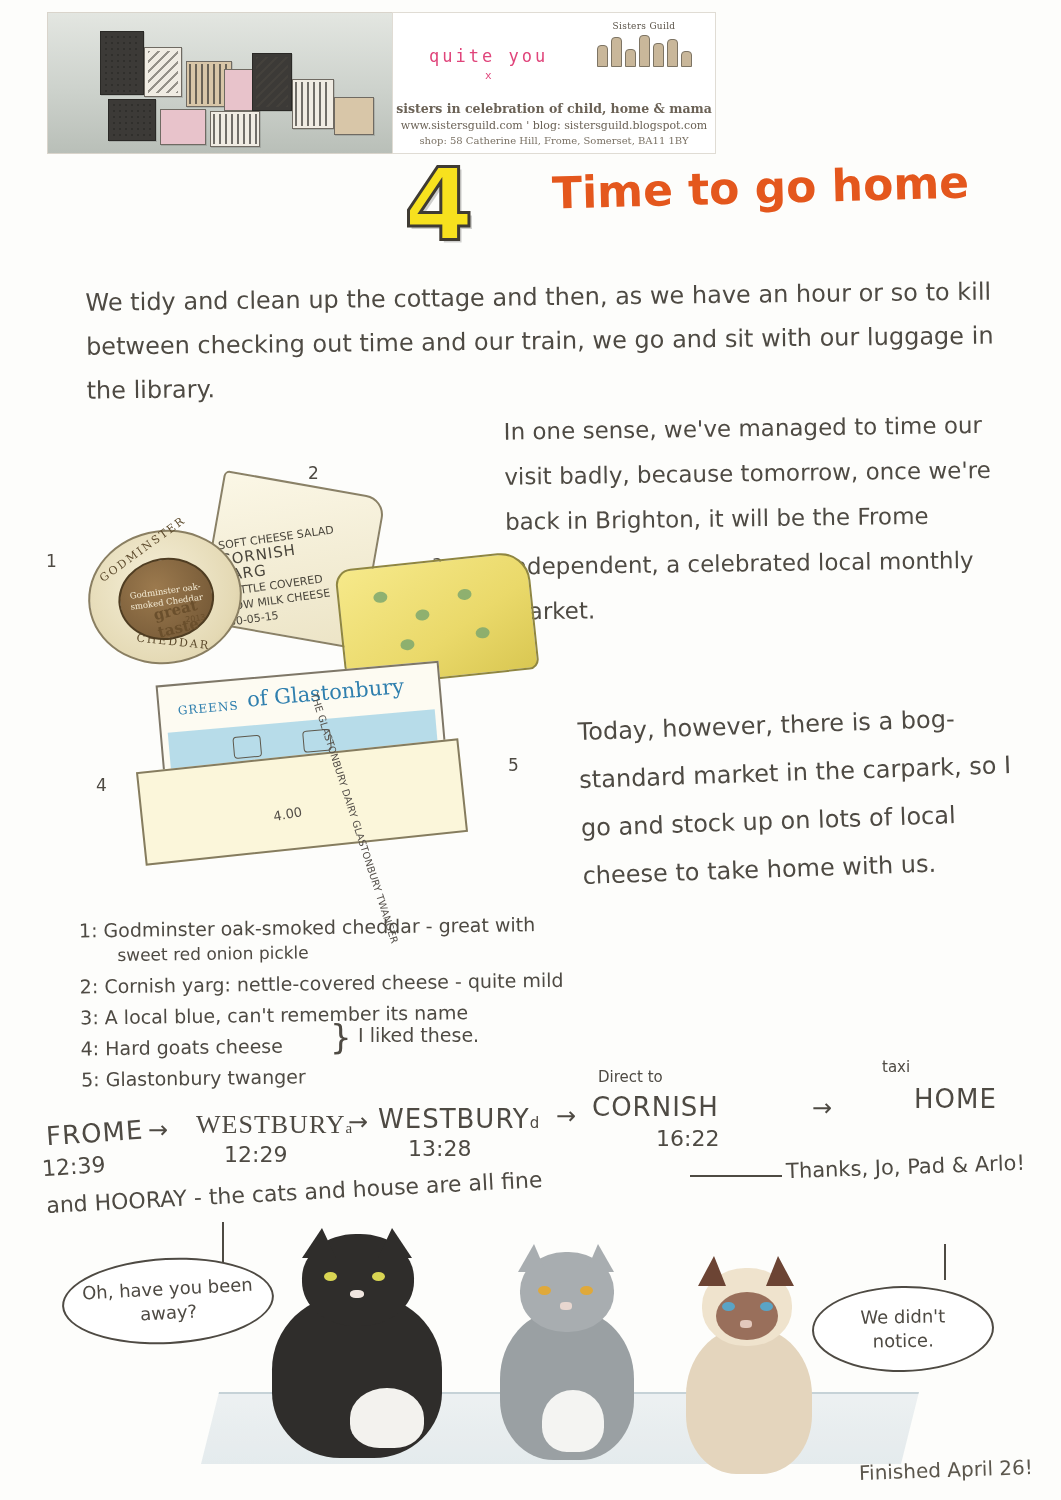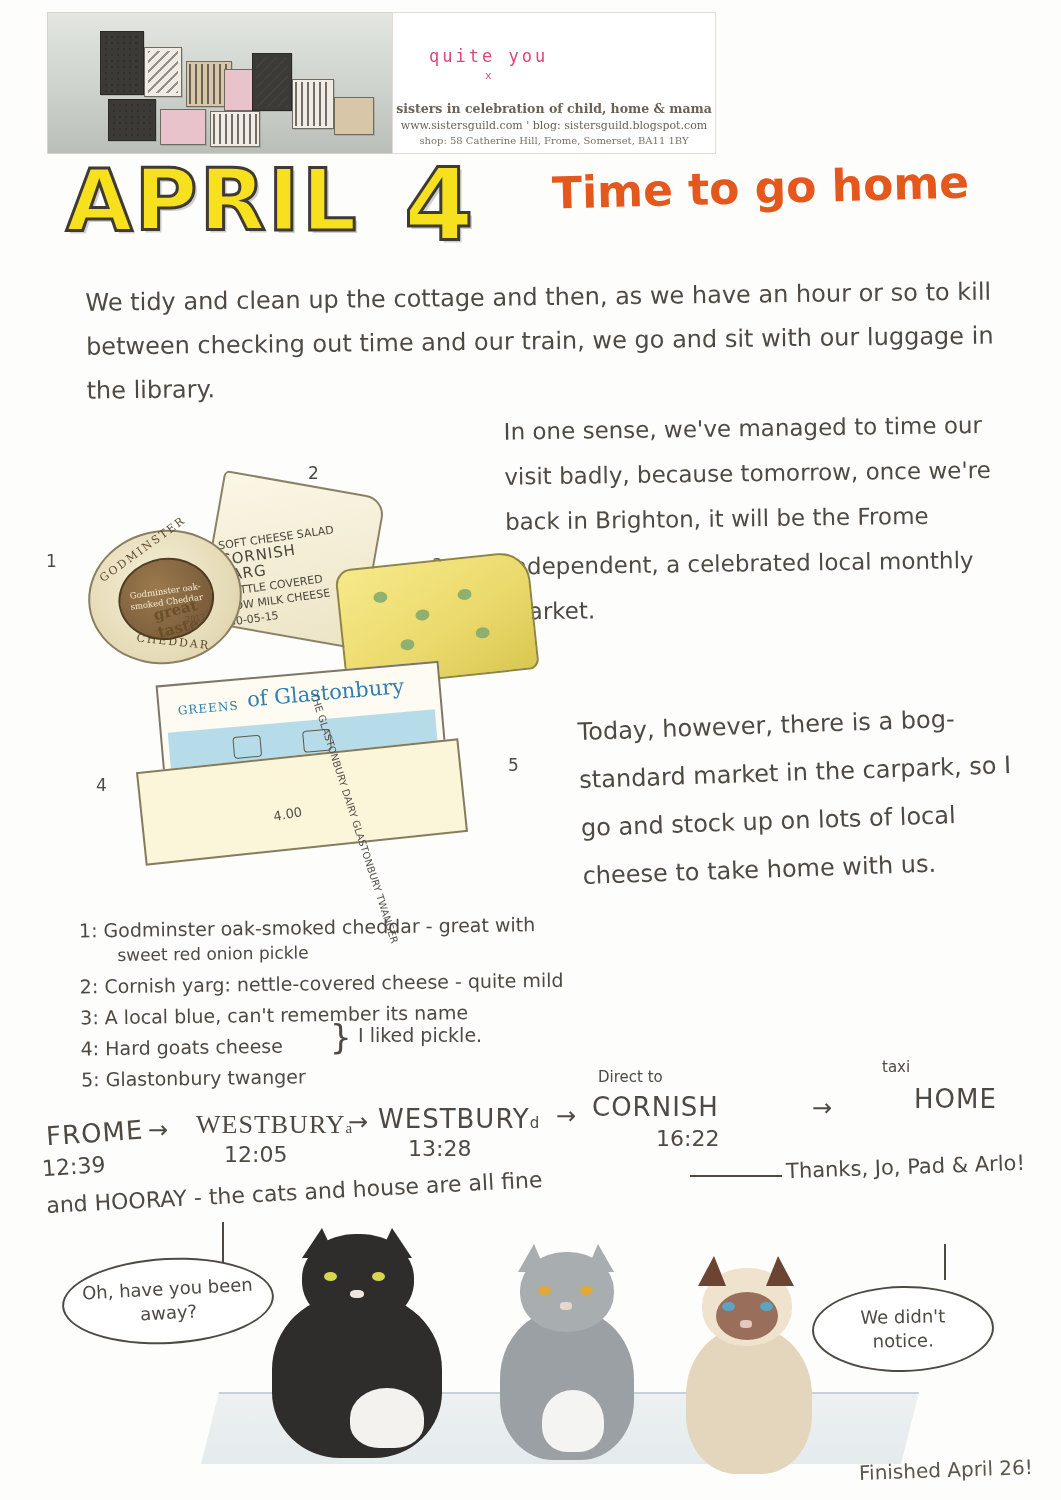--- a/index.html
+++ b/index.html
@@ -565,27 +565,38 @@
     <div class="ph-box pink" style="left:112px;top:96px;width:44px;height:34px;"></div>
     <div class="ph-box" style="left:162px;top:98px;width:48px;height:34px;">
         <div class="ph-stripes"></div>
       </div>
   </div>
 
   <div class="brand">
     <div class="thankyou">quite you</div>
     <div class="thankyou-x">x</div>
 
+    <div class="logo-box">
+      <div class="logo-title">Sisters Guild</div>
+      <div class="logo-figs">
+        <div class="fig" style="height:20px"></div>
+        <div class="fig" style="height:28px"></div>
+        <div class="fig" style="height:16px"></div>
+        <div class="fig" style="height:30px"></div>
+        <div class="fig" style="height:22px"></div>
+        <div class="fig" style="height:26px"></div>
+        <div class="fig" style="height:14px"></div>
+      </div>
+    </div>
 
     <div class="brand-line1">sisters in celebration of child, home &amp; mama</div>
     <div class="brand-line2">www.sistersguild.com ' blog: sistersguild.blogspot.com</div>
     <div class="brand-line3">shop: 58 Catherine Hill, Frome, Somerset, BA11 1BY</div>
   </div>
 
-  <div class="headline-month">APRIL</div>
   <div class="headline-day">4</div>
   <div class="headline-title">Time to go home</div>
 
   <div class="intro hand">We tidy and clean up the cottage and then, as we have an hour or so to kill between checking out time and our train, we go and sit with our luggage in the library.</div>
   <div class="col-right-1 hand">In one sense, we've managed to time our visit badly, because tomorrow, once we're back in Brighton, it will be the Frome Independent, a celebrated local monthly market.</div>
   <div class="col-right-2 hand">Today, however, there is a bog-standard market in the carpark, so I go and stock up on lots of local cheese to take home with us.</div>
 
   <div class="cheese-art">
 
     <div class="cheese-num" style="left:6px;top:96px;">1</div>
@@ -653,30 +664,30 @@
     <div>
       <span>4:</span>
       <span>Hard goats cheese</span>
     </div>
     <div>
       <span>5:</span>
       <span>Glastonbury twanger</span>
     </div>
   </div>
   <div class="brace">}</div>
-  <div class="brace-note hand">I liked pickle.</div>
+  <div class="brace-note hand">I liked these.</div>
 
   <div class="journey">
     <div class="j-item j-station" style="left:46px;top:58px;transform:rotate(-4deg);">FROME</div>
     <div class="j-item j-time" style="left:42px;top:94px;transform:rotate(-4deg);">12:39</div>
 
     <div class="j-item j-arrow" style="left:148px;top:56px;">→</div>
 
     <div class="j-item j-station" style="left:196px;top:50px;font-family:Liberation Serif, serif;"><span>WESTBURY</span><span class="j-small">a</span></div>
-    <div class="j-item j-time" style="left:224px;top:82px;">12:05</div>
+    <div class="j-item j-time" style="left:224px;top:82px;">12:29</div>
 
     <div class="j-item j-arrow" style="left:348px;top:48px;">→</div>
 
     <div class="j-item j-station" style="left:378px;top:44px;"><span>WESTBURY</span><span class="j-small">d</span></div>
     <div class="j-item j-time" style="left:408px;top:76px;">13:28</div>
 
     <div class="j-item j-arrow" style="left:556px;top:42px;">→</div>
 
     <div class="j-item j-small" style="left:598px;top:8px;">Direct to</div>
     <div class="j-item j-station" style="left:592px;top:32px;">CORNISH</div>

